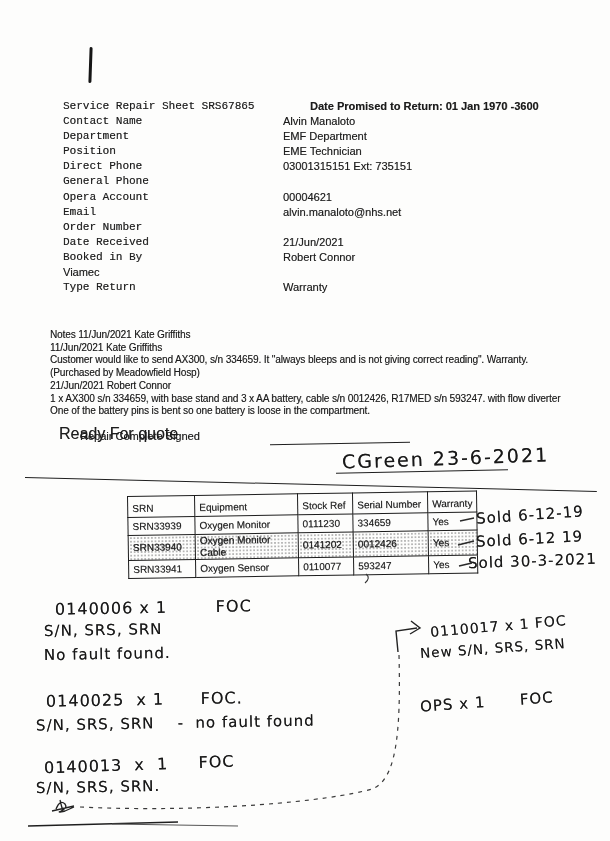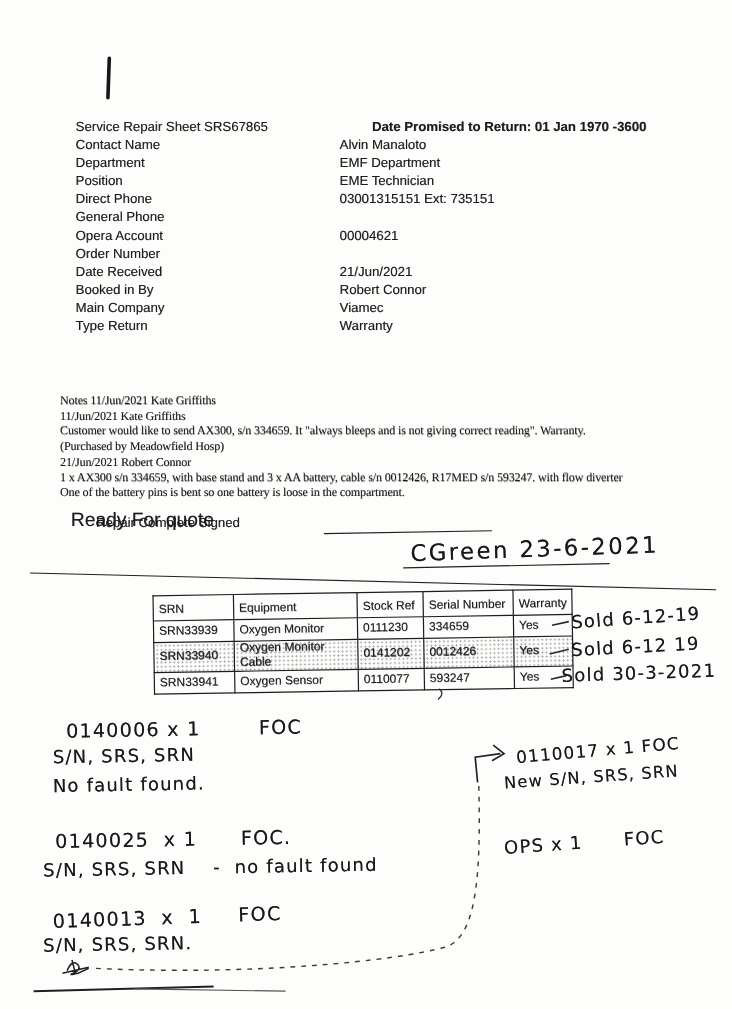--- a/index.html
+++ b/index.html
@@ -6,26 +6,26 @@
   .page{
     position:relative;width:610px;height:841px;background:#fdfdfc;
     font-family:"Liberation Sans",sans-serif;color:#1c1c1c;overflow:hidden;
     box-shadow:0 0 4px rgba(0,0,0,.25);
   }
   .typed{text-shadow:.3px .3px .4px rgba(20,20,20,.45);}
   .abs{position:absolute;}
   
   .hdr{position:absolute;left:63px;top:99px;width:540px;font-size:11px;}
   .hdr-row{display:flex;height:15.1px;line-height:15.1px;}
-  .hdr-label{width:220px;flex:0 0 220px;}
+  .hdr-label{width:220px;flex:0 0 220px;font-family:Liberation Mono, monospace;}
   .hdr-value{flex:1;}
   .hdr-row.first .hdr-value{padding-left:27px;font-weight:bold;}
   
   .notes{position:absolute;left:50px;top:329px;width:560px;font-size:10px;line-height:12.7px;}
-  .notes div{white-space:nowrap;letter-spacing:-.1px;font-family:Liberation Serif, serif;}
+  .notes div{white-space:nowrap;letter-spacing:-.1px;}
   
   .hand{font-family:"DejaVu Sans",sans-serif;color:#181818;letter-spacing:1px;
         text-shadow:0 0 .5px rgba(0,0,0,.6);white-space:pre;}
   
   .srn-table{position:absolute;left:127px;top:496px;transform:rotate(-0.9deg);
     transform-origin:left top;border-collapse:collapse;font-size:10px;}
   .srn-table th,.srn-table td{border:1.6px solid #1d1d1d;padding:0 4px;
     font-weight:normal;text-align:left;height:17px;line-height:12px;}
   .srn-table th{height:18px;vertical-align:bottom;padding-bottom:2px;}
   .srn-table .shaded td{
@@ -65,33 +65,36 @@
     </div>
     <div class="hdr-row">
       <span class="hdr-label">General Phone</span>
       <span class="hdr-value"></span>
     </div>
     <div class="hdr-row">
       <span class="hdr-label">Opera Account</span>
       <span class="hdr-value">00004621</span>
     </div>
     <div class="hdr-row">
+      <span class="hdr-label">Email</span>
+      <span class="hdr-value">alvin.manaloto@nhs.net</span>
+    </div>
+    <div class="hdr-row">
       <span class="hdr-label">Order Number</span>
       <span class="hdr-value"></span>
     </div>
     <div class="hdr-row">
       <span class="hdr-label">Date Received</span>
       <span class="hdr-value">21/Jun/2021</span>
     </div>
     <div class="hdr-row">
       <span class="hdr-label">Booked in By</span>
       <span class="hdr-value">Robert Connor</span>
     </div>
     <div class="hdr-row">
-      <span class="hdr-label">Main Company</span>
       <span class="hdr-value">Viamec</span>
     </div>
     <div class="hdr-row">
       <span class="hdr-label">Type Return</span>
       <span class="hdr-value">Warranty</span>
     </div>
   </div>
 
   <div class="notes typed">
     <div>Notes 11/Jun/2021 Kate Griffiths</div>

